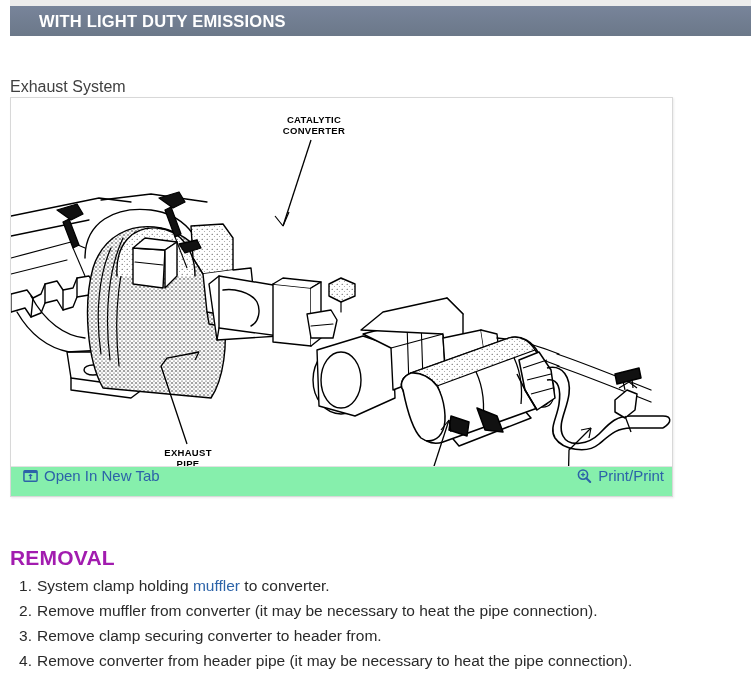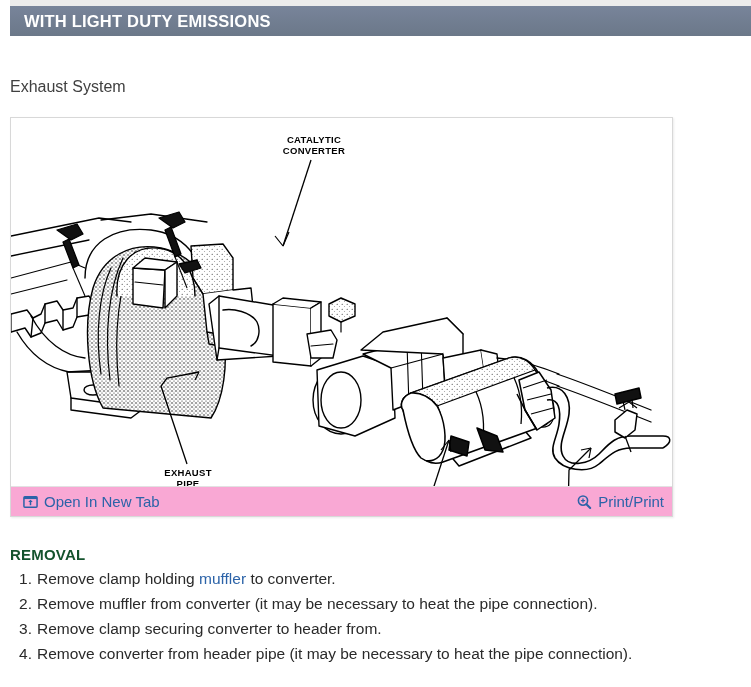--- a/index.html
+++ b/index.html
@@ -33,21 +33,21 @@
   
   .section-header {
     position: absolute;
     left: 10px; top: 6px;
     width: 741px; height: 30px;
     background: #6d7a8c;
     background: linear-gradient(180deg, #78849a 0%, #6b7889 100%);
     display: flex;
     align-items: center;
     box-sizing: border-box;
-    padding-left: 14px;
+    padding-left: 29px;
   }
   .section-header .title {
     color: #ffffff;
     font-size: 16.5px;
     font-weight: bold;
     letter-spacing: 0.2px;
     white-space: nowrap;
   }
 
   
@@ -61,40 +61,39 @@
 
   
   .figure-panel {
     position: absolute;
     left: 10px; top: 97px;
     width: 663px; height: 400px;
     background: #ffffff;
     border: 1px solid #d8d8d8;
     box-sizing: border-box;
     box-shadow: 1px 1px 2px rgba(0,0,0,0.08);
-    margin-top: 20px;
   }
   .figure-canvas {
     position: absolute;
     left: 0; top: 0;
     width: 661px; height: 368px;
     overflow: hidden;
     background: #ffffff;
   }
   .figure-canvas svg { display: block; }
 
   
   .action-bar {
     position: absolute;
     left: 0; bottom: 0;
     width: 661px; height: 30px;
-    background: #f9a8d4;
+    background: #86efac;
     border-top: 1px solid #e2e2e2;
     display: flex;
-    align-items: center;
+    align-items: flex-start;
     justify-content: space-between;
     box-sizing: border-box;
     padding: 0 8px 0 12px;
   }
   .action-link {
     display: flex;
     align-items: center;
     gap: 6px;
     color: #2c63a8;
     font-size: 15px;
@@ -103,23 +102,23 @@
   }
   .action-link svg { display: block; }
 
   
   .removal-wrap {
     position: absolute;
     left: 10px; top: 546px;
     width: 735px;
   }
   .removal-title {
-    font-size: 15px;
+    font-size: 21px;
     font-weight: bold;
-    color: #14532d;
+    color: #a21caf;
     margin: 0 0 3px 0;
     letter-spacing: 0.2px;
   }
   .removal-list {
     list-style: none;
     margin: 0;
     padding: 0;
   }
   .removal-list li {
     font-size: 15.5px;
@@ -377,21 +376,21 @@
       </span>
       <span>Print/Print</span>
     </div>
   </div>
 </div>
 
 <div class="removal-wrap">
   <div class="removal-title">REMOVAL</div>
   <ol class="removal-list">
     <li>
-      <span class="num">1.</span><span>Remove clamp holding </span><span class="inline-link">muffler</span><span> to converter.</span>
+      <span class="num">1.</span><span>System clamp holding </span><span class="inline-link">muffler</span><span> to converter.</span>
     </li>
     <li>
       <span class="num">2.</span><span>Remove muffler from converter (it may be necessary to heat the pipe connection).</span>
     </li>
     <li>
       <span class="num">3.</span><span>Remove clamp securing converter to header from.</span>
     </li>
     <li>
       <span class="num">4.</span><span>Remove converter from header pipe (it may be necessary to heat the pipe connection).</span>
     </li>

